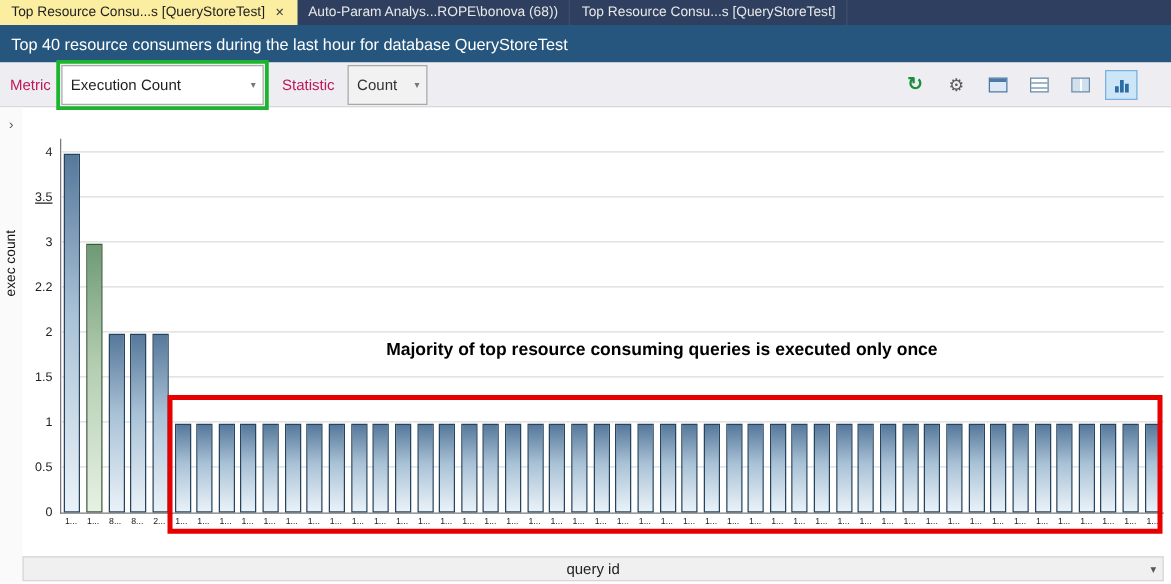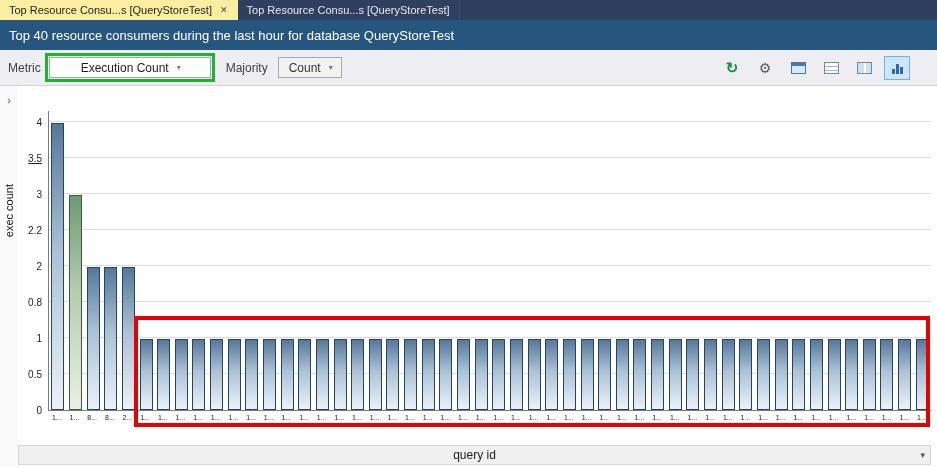--- a/index.html
+++ b/index.html
@@ -13,24 +13,24 @@
   .tab.active { background:#fbeea0; color:#1e1e1e; }
   .tab .close { margin-left:8px; font-size:9px; color:#444; line-height:1; }
 
   
   .titlebar { height:30px; background:#26567d; color:#fff; display:flex;
     align-items:center; padding:0 9px; font-size:13px; }
 
   
   .toolbar { height:36px; background:#eeeef2; border-bottom:1px solid #d2d2d6;
     display:flex; align-items:center; padding:0 5px; }
-  .tb-label { font-size:12px; color:#404040; margin:0 4px 0 3px; white-space:nowrap;text-align:center; }
+  .tb-label { font-size:12px; color:#be185d; margin:0 4px 0 3px; white-space:nowrap;text-align:center; }
   .green-annot { border:3px solid #1db52f; padding:1px; margin-right:8px; }
-  .combo { display:flex; align-items:center; justify-content:center;
-    background:#fff; border:1px solid #a8a8a8; height:21px; font-size:12px;
+  .combo { display:flex; align-items:center; justify-content:space-between;
+    background:#fff; border:1px solid #a8a8a8; height:32px; font-size:12px;
     color:#1e1e1e; padding:0 5px 0 7px; white-space:nowrap; }
   .combo.metric { width:162px; }
   .combo.stat { width:64px; background:#f2f2f2; color:#333; margin-left:6px; }
   .combo .arrow { color:#777; font-size:8px; margin-left:8px; }
   .tb-icons { margin-left:auto; display:flex; align-items:center; gap:7px; padding-right:22px; }
   .tb-btn { width:26px; height:24px; border:1px solid transparent; background:transparent;
     display:flex; align-items:center; justify-content:center; cursor:default; }
   .tb-btn.active { background:#cde6f7; border-color:#7ab0dd; }
   .glyph-refresh { color:#1a8f3c; font-size:15px; font-weight:bold; line-height:1; }
   .glyph-gear { color:#5a5a5a; font-size:14px; line-height:1; }
@@ -83,37 +83,40 @@
 </style>
 </head>
 <body>
 
 <div class="tabbar">
   <div class="tab active">
     <span>Top Resource Consu...s [QueryStoreTest]</span>
     <span class="close">✕</span>
   </div>
   <div class="tab">
+    <span>Auto-Param Analys...ROPE\bonova (68))</span>
+  </div>
+  <div class="tab">
     <span>Top Resource Consu...s [QueryStoreTest]</span>
   </div>
 </div>
 
 <div class="titlebar">
   <span>Top 40 resource consumers during the last hour for database QueryStoreTest</span>
 </div>
 
 <div class="toolbar">
   <span class="tb-label">Metric</span>
   <span class="green-annot">
     <span class="combo metric">
       <span>Execution Count</span>
       <span class="arrow">▾</span>
     </span>
   </span>
-  <span class="tb-label">Majority</span>
+  <span class="tb-label">Statistic</span>
   <span class="combo stat">
     <span>Count</span>
     <span class="arrow">▾</span>
   </span>
 
   <div class="tb-icons">
     <button class="tb-btn">
       <span class="glyph-refresh">↻</span>
     </button>
     <button class="tb-btn">
@@ -142,21 +145,21 @@
   <div class="left-strip">
     <div class="expand-btn">›</div>
     <div class="ylabel">exec count</div>
   </div>
   <div class="chart-main">
     <div class="plot-row">
       <div class="yticks">
           <div class="ytick" style="bottom: -5px;">0</div>
           <div class="ytick" style="bottom: 31px; margin-top: 29px;">0.5</div>
           <div class="ytick" style="bottom: 67px;">1</div>
-          <div class="ytick" style="bottom: 103px;">0.8</div>
+          <div class="ytick" style="bottom: 103px;">1.5</div>
           <div class="ytick" style="bottom: 139px;">2</div>
           <div class="ytick" style="bottom: 175px;">2.2</div>
           <div class="ytick" style="bottom: 211px;">3</div>
           <div class="ytick" style="bottom: 247px; text-decoration: underline;">3.5</div>
           <div class="ytick" style="bottom: 283px;">4</div>
         </div>
       <div class="plot-wrap">
         <div class="plot">
             <div class="gridline" style="bottom: 36px;"></div>
             <div class="gridline" style="bottom: 72px;"></div>
@@ -365,20 +368,21 @@
             <div class="xlabel">1...</div>
             <div class="xlabel">1...</div>
             <div class="xlabel">1...</div>
             <div class="xlabel">1...</div>
             <div class="xlabel">1...</div>
             <div class="xlabel">1...</div>
             <div class="xlabel">1...</div>
             <div class="xlabel">1...</div>
           </div>
         <div class="red-box" style="left: calc(10% - 2px); border-color: rgb(230, 0, 0);"></div>
+        <div class="annotation">Majority of top resource consuming queries is executed only once</div>
       </div>
     </div>
     <div class="xaxis-strip">
       <span>query id</span>
       <span class="chevron">▾</span>
     </div>
   </div>
 </div>
 
 </body></html>

